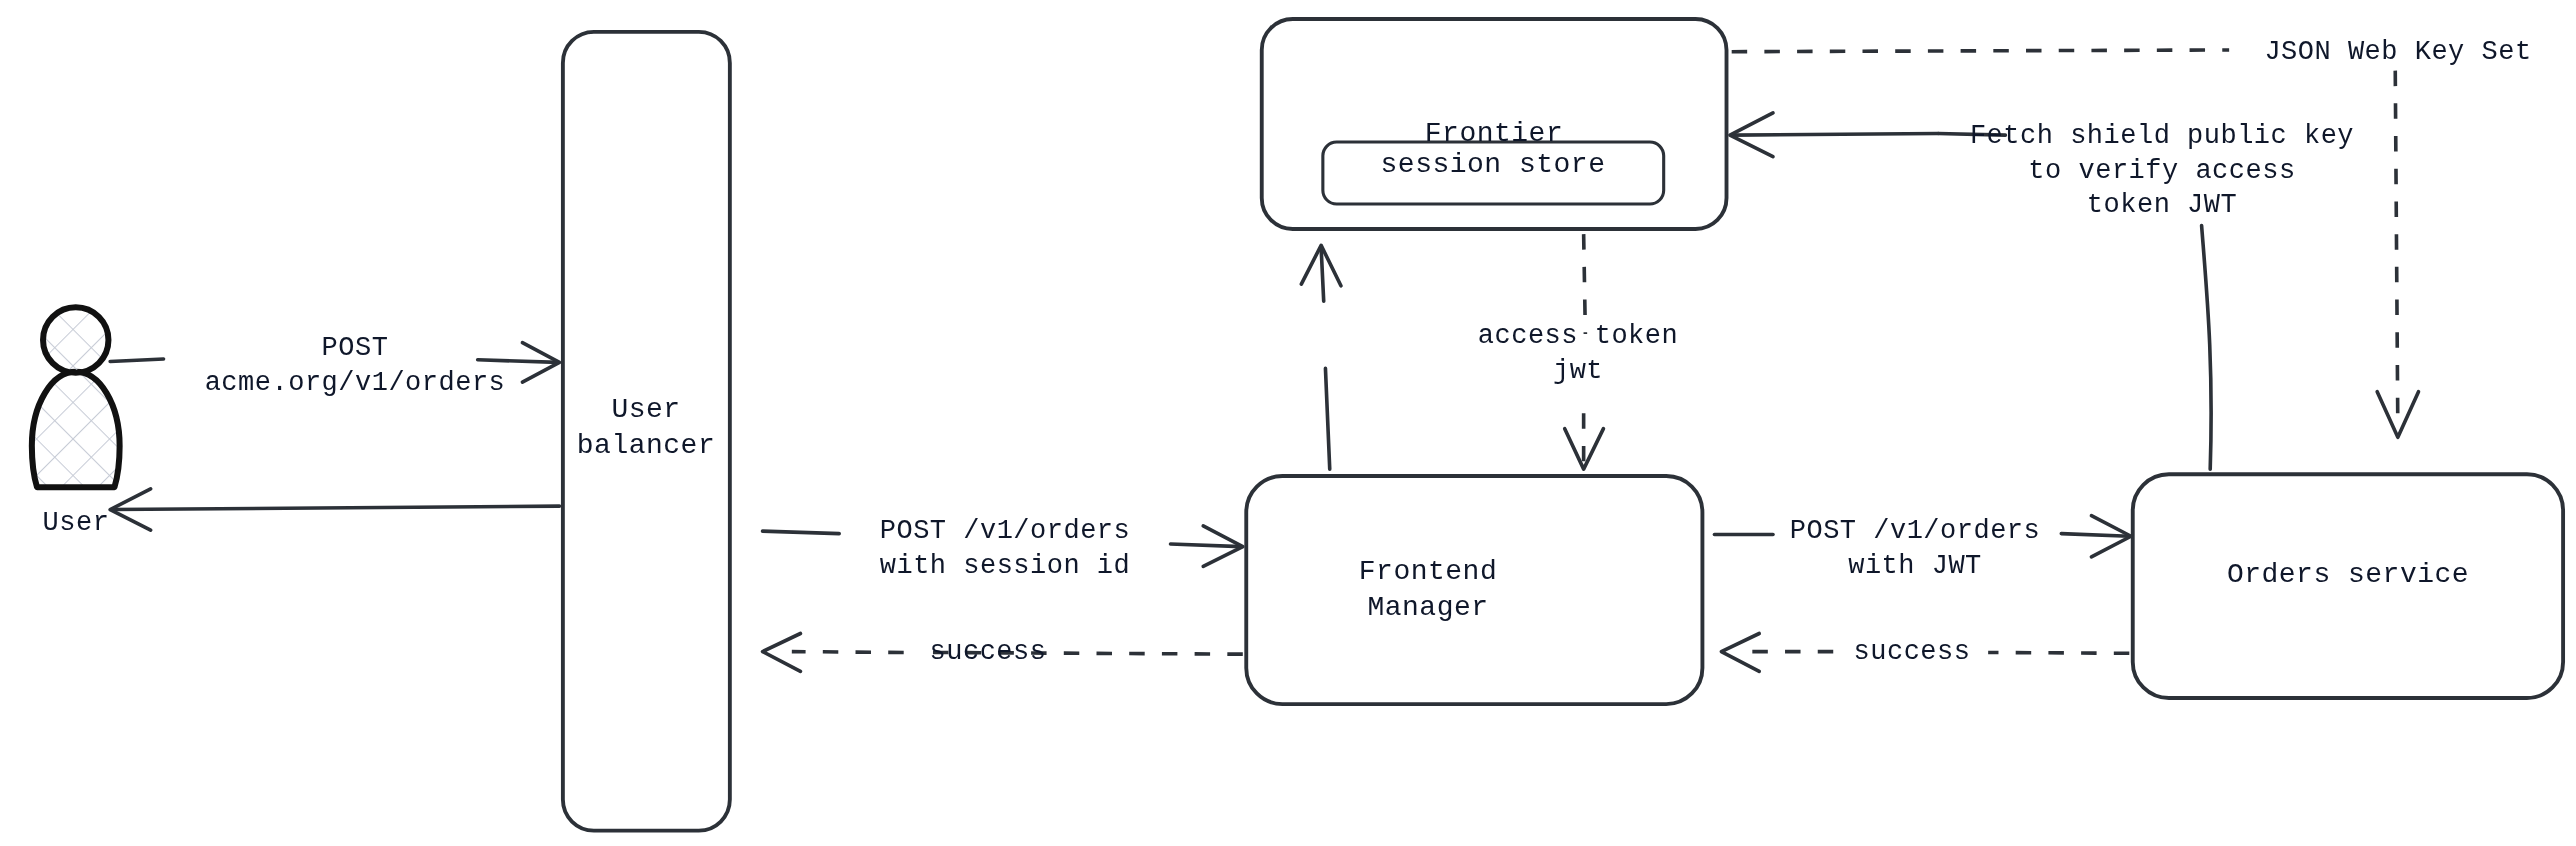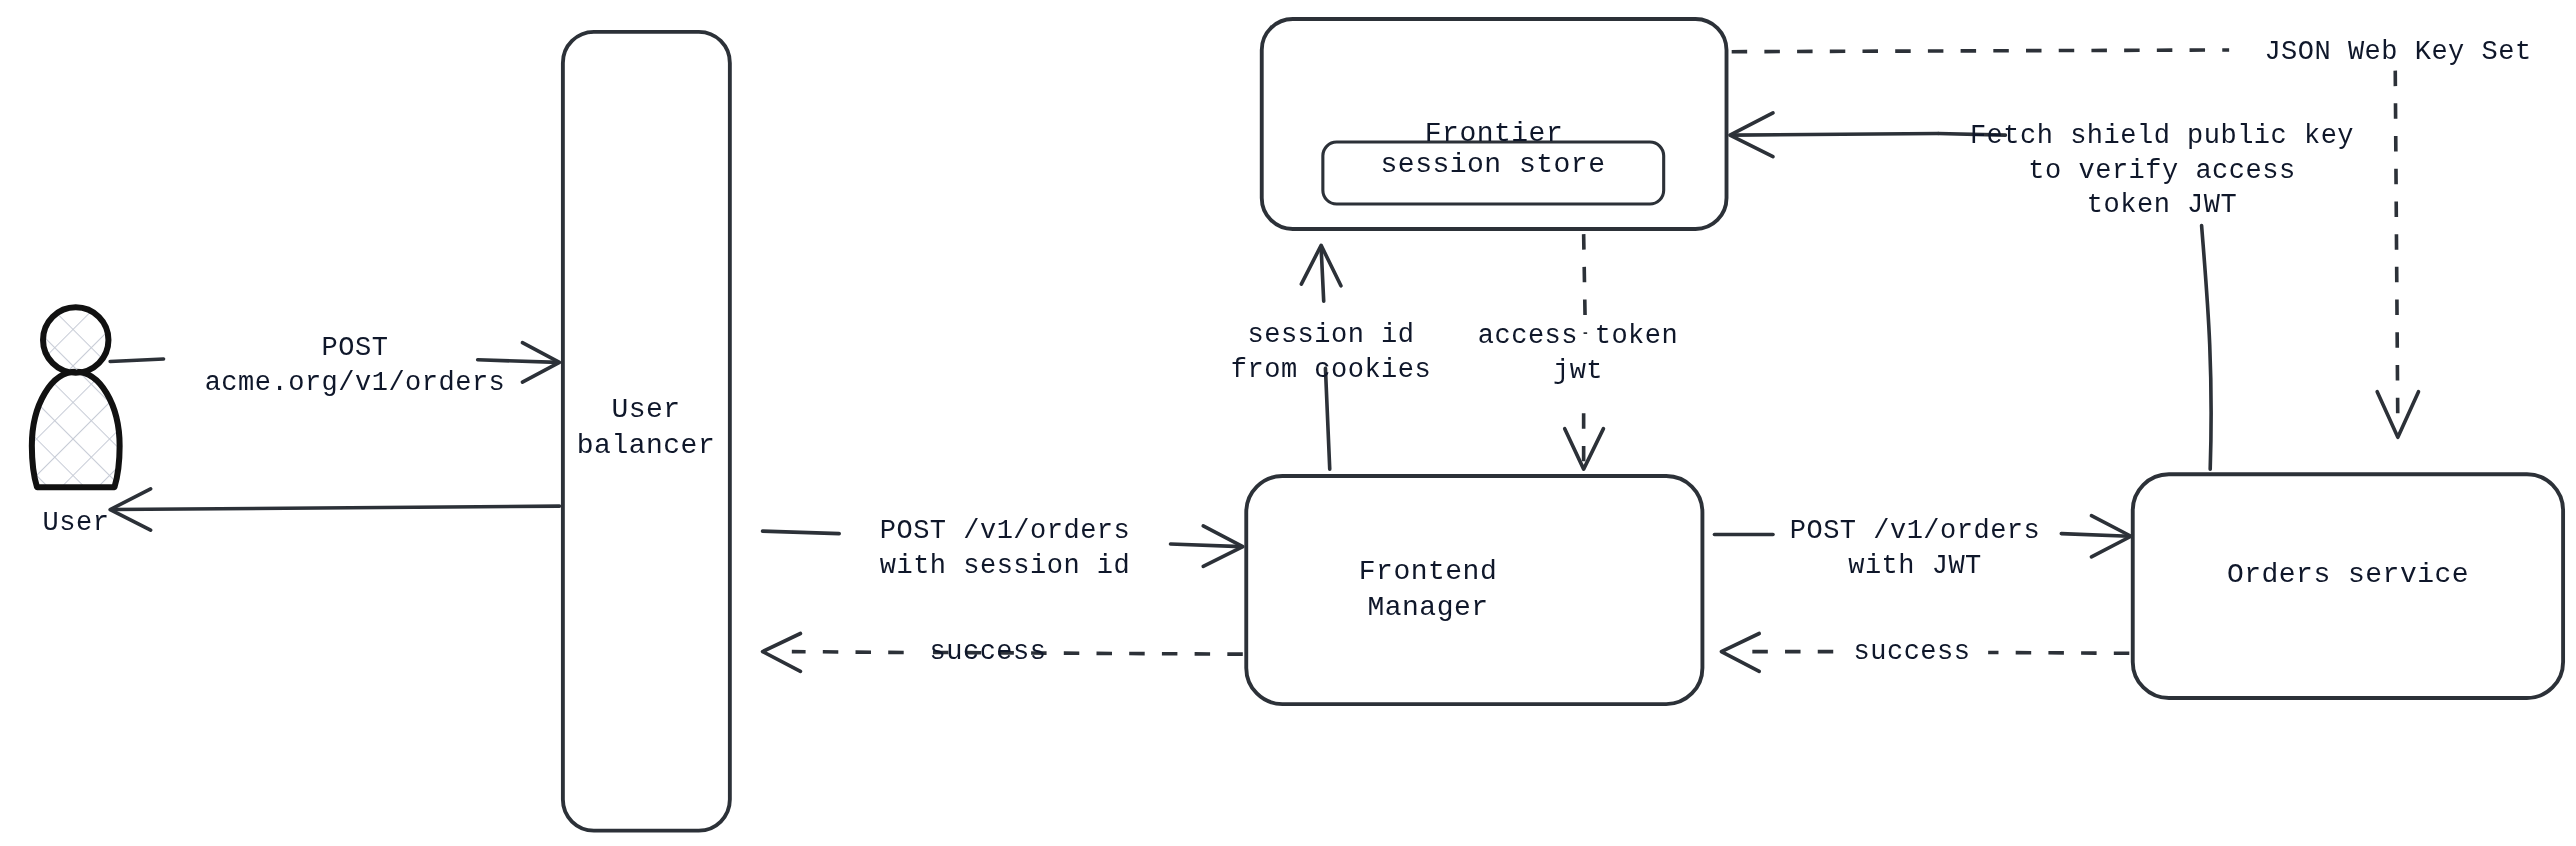--- a/index.html
+++ b/index.html
@@ -209,22 +209,20 @@
   <div class="lbl lbl-center node-label" style="left:2348px; top:575px;">Orders service</div>
 
   <div class="lbl lbl-center" style="left:319px; top:366px;margin-left:36px;">POST
 acme.org/v1/orders</div>
 
   <div class="lbl lbl-center" style="left:1005px; top:549px;">POST /v1/orders
 with session id</div>
 
   <div class="lbl lbl-center" style="left:988px; top:652px;">success</div>
 
-  <div class="lbl lbl-center" style="left:1331px; top:353px;">session id
-from cookies</div>
 
   <div class="lbl lbl-center" style="left:1578px; top:354px;">access token
 jwt</div>
 
   <div class="lbl lbl-center" style="left:1915px; top:549px;">POST /v1/orders
 with JWT</div>
 
   <div class="lbl lbl-center" style="left:1912px; top:652px;">success</div>
 
   <div class="lbl lbl-center" style="left:2162px; top:171px;">Fetch shield public key

